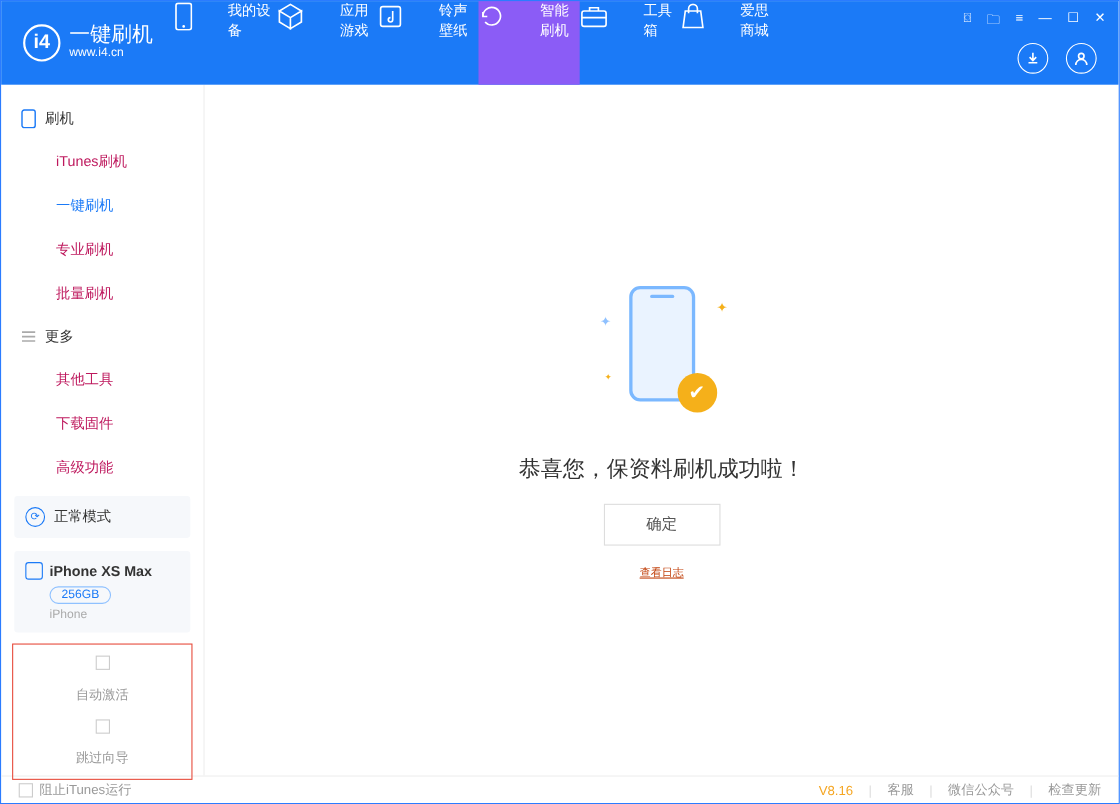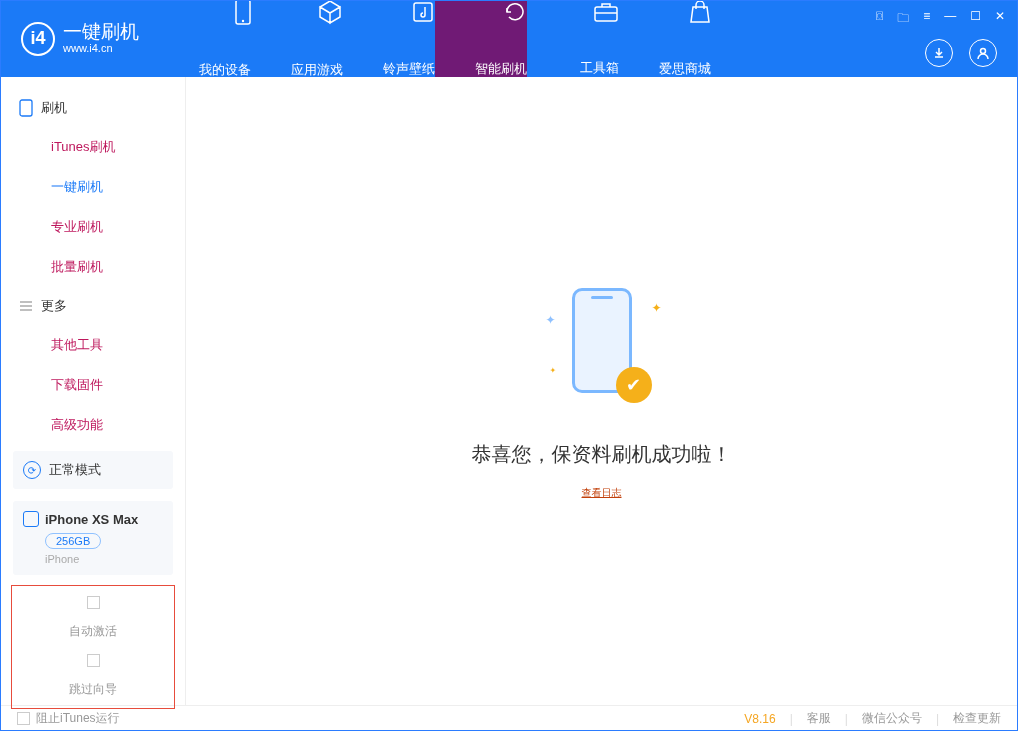--- a/index.html
+++ b/index.html
@@ -7,22 +7,22 @@
 
 
 .header { background: #1b7af7; height: 76px; display: flex; align-items: center; padding-left: 20px; position: relative; }
 .logo-area { display: flex; align-items: center; color: #fff; margin-right: 20px; }
 .logo-icon { width: 34px; height: 34px; border: 2px solid #fff; border-radius: 50%; display: flex; align-items: center; justify-content: center; font-weight: bold; font-size: 18px; margin-right: 8px; }
 .logo-text { display: flex; flex-direction: column; }
 .logo-title { font-size: 19px; font-weight: 500; line-height: 1; }
 .logo-sub { font-size: 11px; line-height: 1.4; }
 
 .nav { display: flex; }
-.nav-item { width: 92px; height: 76px; display: flex; flex-direction: column; align-items: flex-end; justify-content: center; color: #fff; font-size: 13px; cursor: pointer; gap: 32px; }
-.nav-item.active { background: #701a75; }
+.nav-item { width: 92px; height: 76px; display: flex; align-items: flex-start; justify-content: center; color: #fff; font-size: 13px; cursor: pointer; gap: 32px; }
+.nav-item.active { background: #8b5cf6; }
 .nav-icon { height: 28px; display: flex; align-items: center; justify-content: center; margin-bottom: 4px; }
 .nav-icon svg { fill: #fff; }
 
 .window-controls { position: absolute; top: 8px; right: 12px; display: flex; gap: 14px; }
 .window-controls span { color: #fff; font-size: 12px; cursor: pointer; }
 
 .header-right { position: absolute; right: 20px; bottom: 10px; display: flex; gap: 16px; }
 .circle-btn { width: 28px; height: 28px; border: 1.5px solid #fff; border-radius: 50%; display:flex; align-items:center; justify-content:center; cursor:pointer; }
 .circle-btn svg { fill:#fff; stroke:#fff; }
 
@@ -207,20 +207,21 @@
 
   <div class="main">
     <div class="phone-illustration">
       <div class="sparkle sp1">✦</div>
       <div class="sparkle sp2">✦</div>
       <div class="sparkle sp3">✦</div>
       <div class="phone"></div>
       <div class="badge">✔</div>
     </div>
     <div class="success-msg">恭喜您，保资料刷机成功啦！</div>
+    <button class="confirm-btn">确定</button>
     <a class="log-link">查看日志</a>
   </div>
 </div>
 
 <div class="footer">
   <span class="chk"></span>
   <span>阻止iTunes运行</span>
   <div class="footer-right">
     <span class="version">V8.16</span>
     <span class="sep">|</span>

